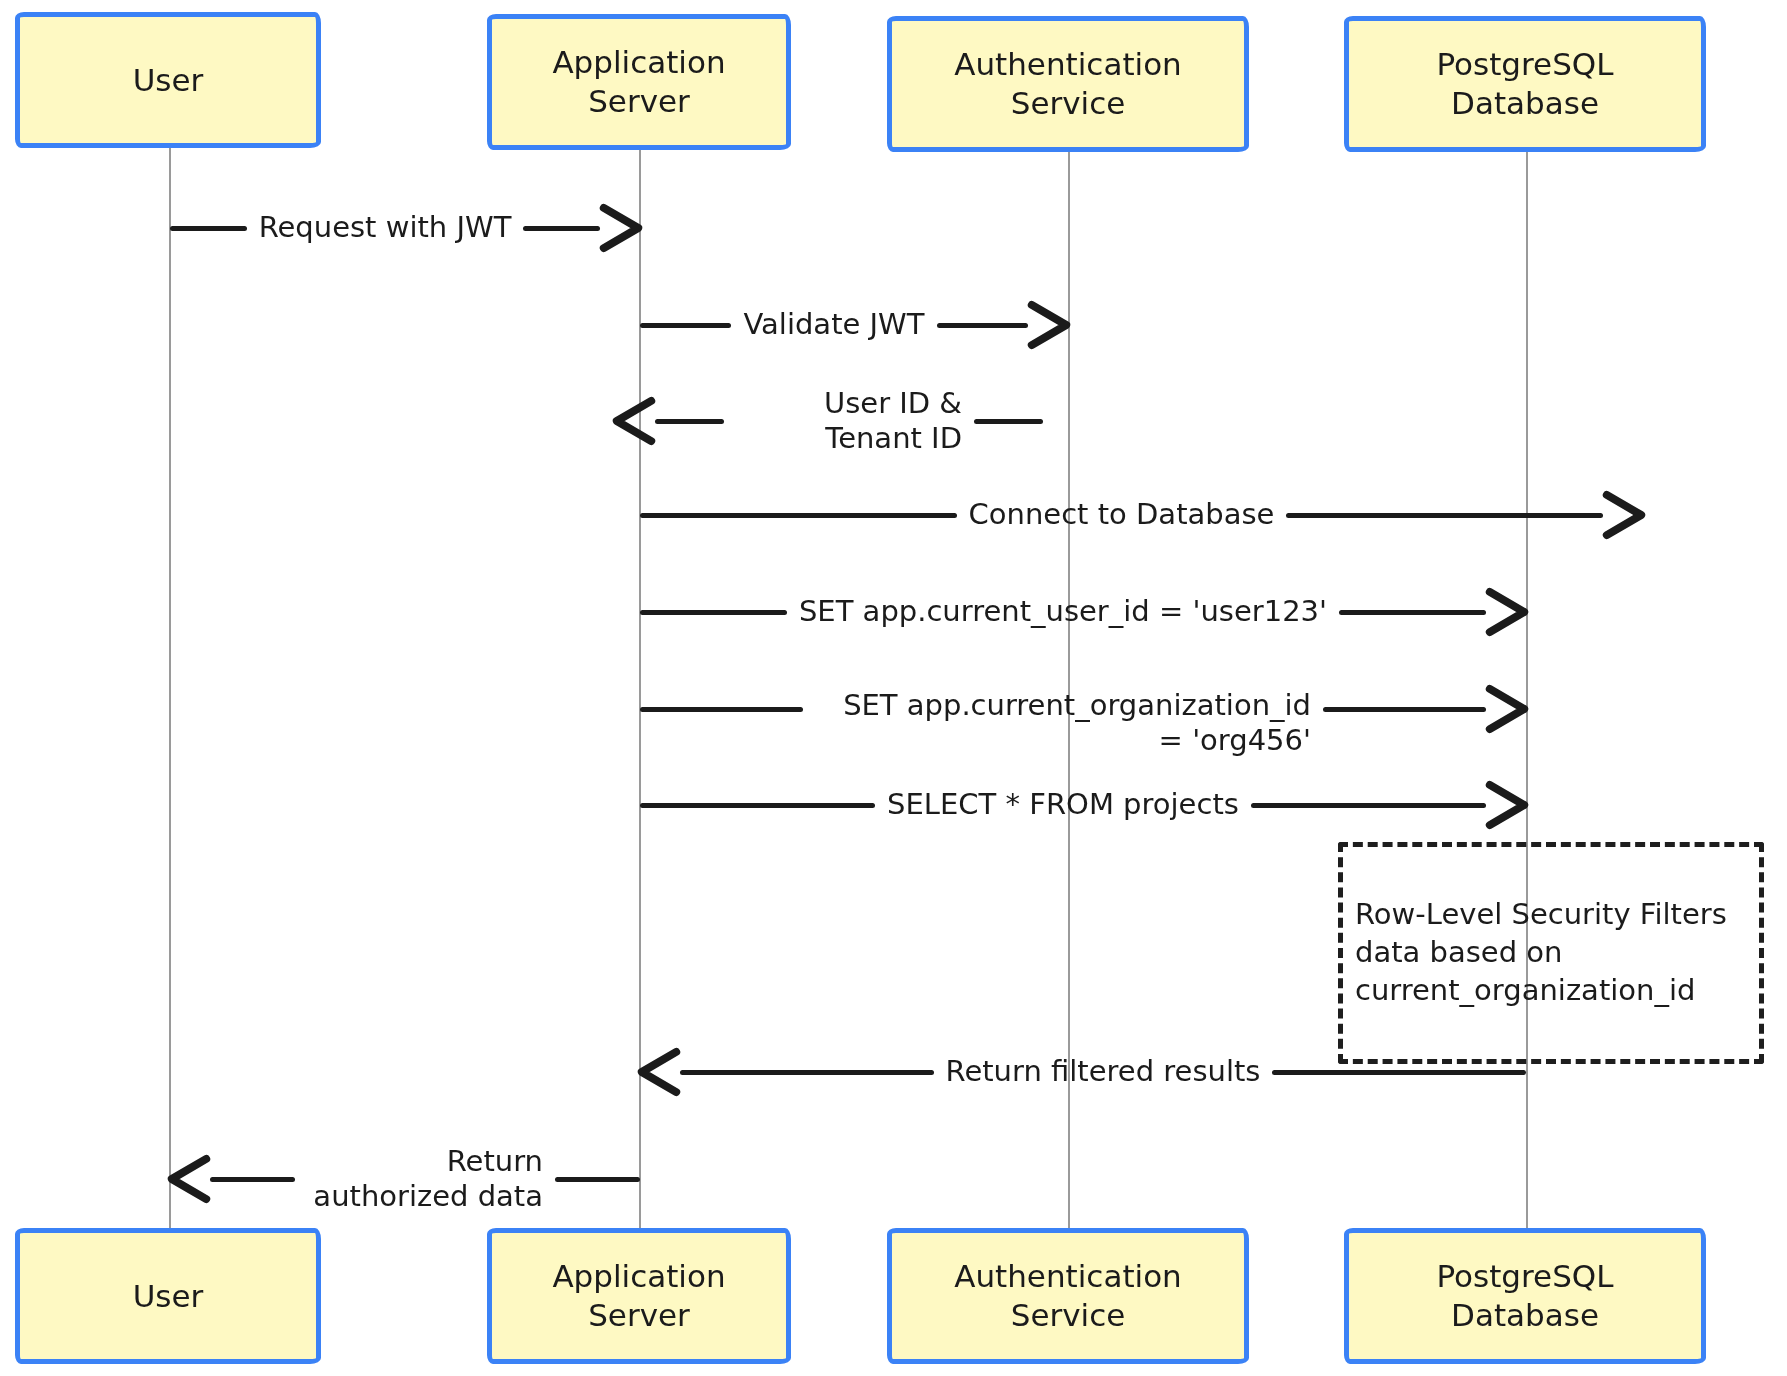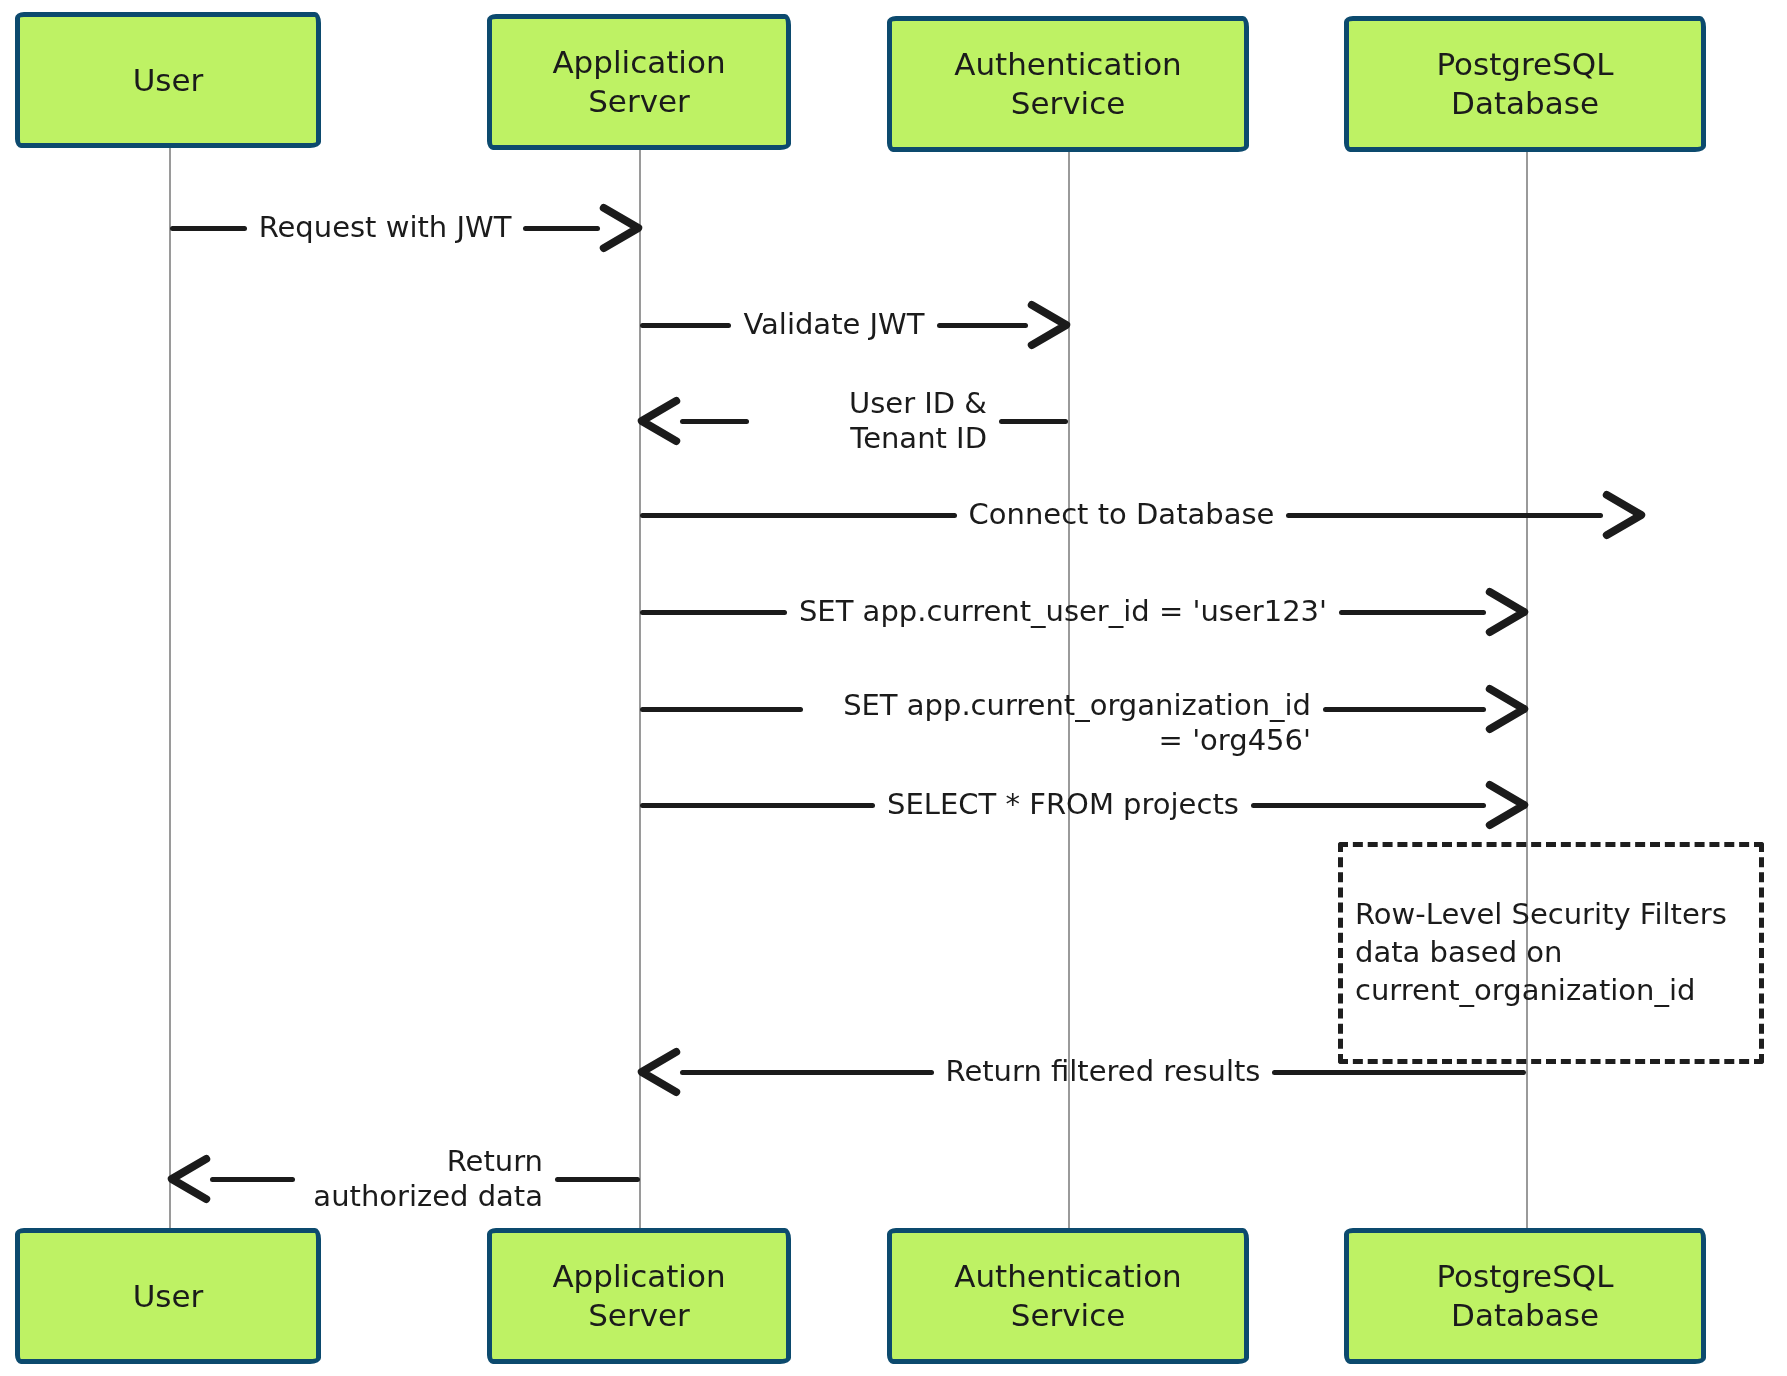--- a/index.html
+++ b/index.html
@@ -21,22 +21,22 @@
     height: 1086px;
     width: 2px;
     background: #9a9a9a;
     z-index: 1;
   }
 
   
   .actor {
     position: absolute;
     height: 136px;
-    background: #bef264;
-    border: 5px solid #0c4a6e;
+    background: #fef9c3;
+    border: 5px solid #3b82f6;
     border-radius: 9px 6px 11px 6px / 6px 11px 6px 9px;
     display: flex;
     align-items: center;
     justify-content: center;
     text-align: center;
     font-size: 31px;
     line-height: 1.25;
     z-index: 3;
     padding: 13px 14px;
   }
@@ -138,21 +138,21 @@
 
   <div class="msg" style="left:640px;width:428px;top:300px">
     <div class="seg"></div>
     <div class="mlabel nowrap">Validate JWT</div>
     <div class="seg"></div>
     <svg class="ah right" viewBox="0 0 32 36">
         <path d="M4 4 L28 18 L4 32"></path>
       </svg>
   </div>
 
-  <div class="msg tall" style="left:640px;width:428px;top:375px">
+  <div class="msg tall" style="left:615px;width:428px;top:375px">
     <svg class="ah left" viewBox="0 0 32 36">
         <path d="M4 4 L28 18 L4 32"></path>
       </svg>
     <div class="seg"></div>
     <div class="mlabel w250">User ID &amp; Tenant ID</div>
     <div class="seg"></div>
   </div>
 
   <div class="msg" style="left:640px;width:1003px;top:490px">
     <div class="seg"></div>

